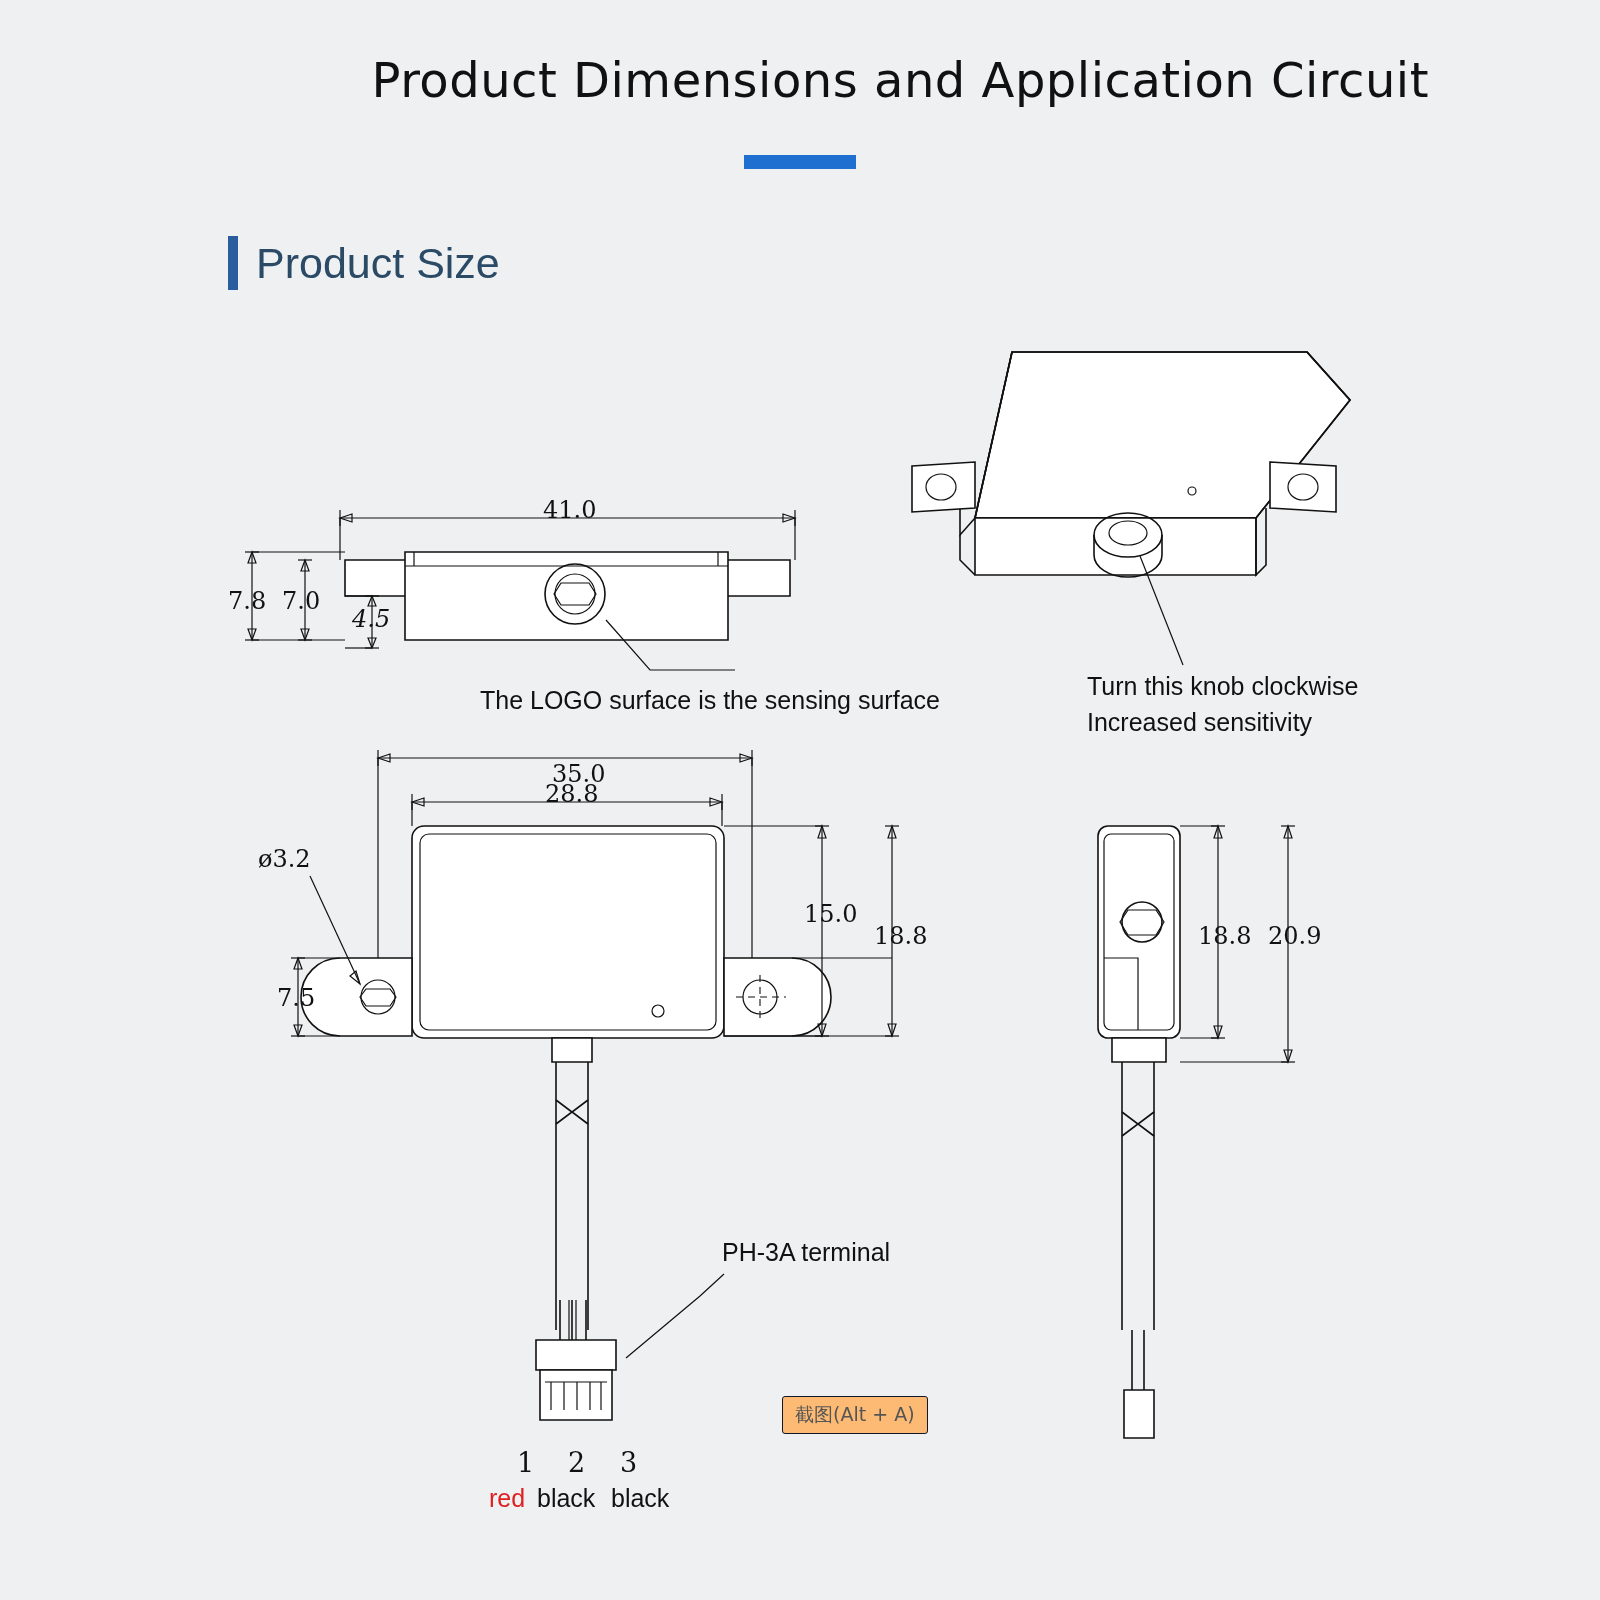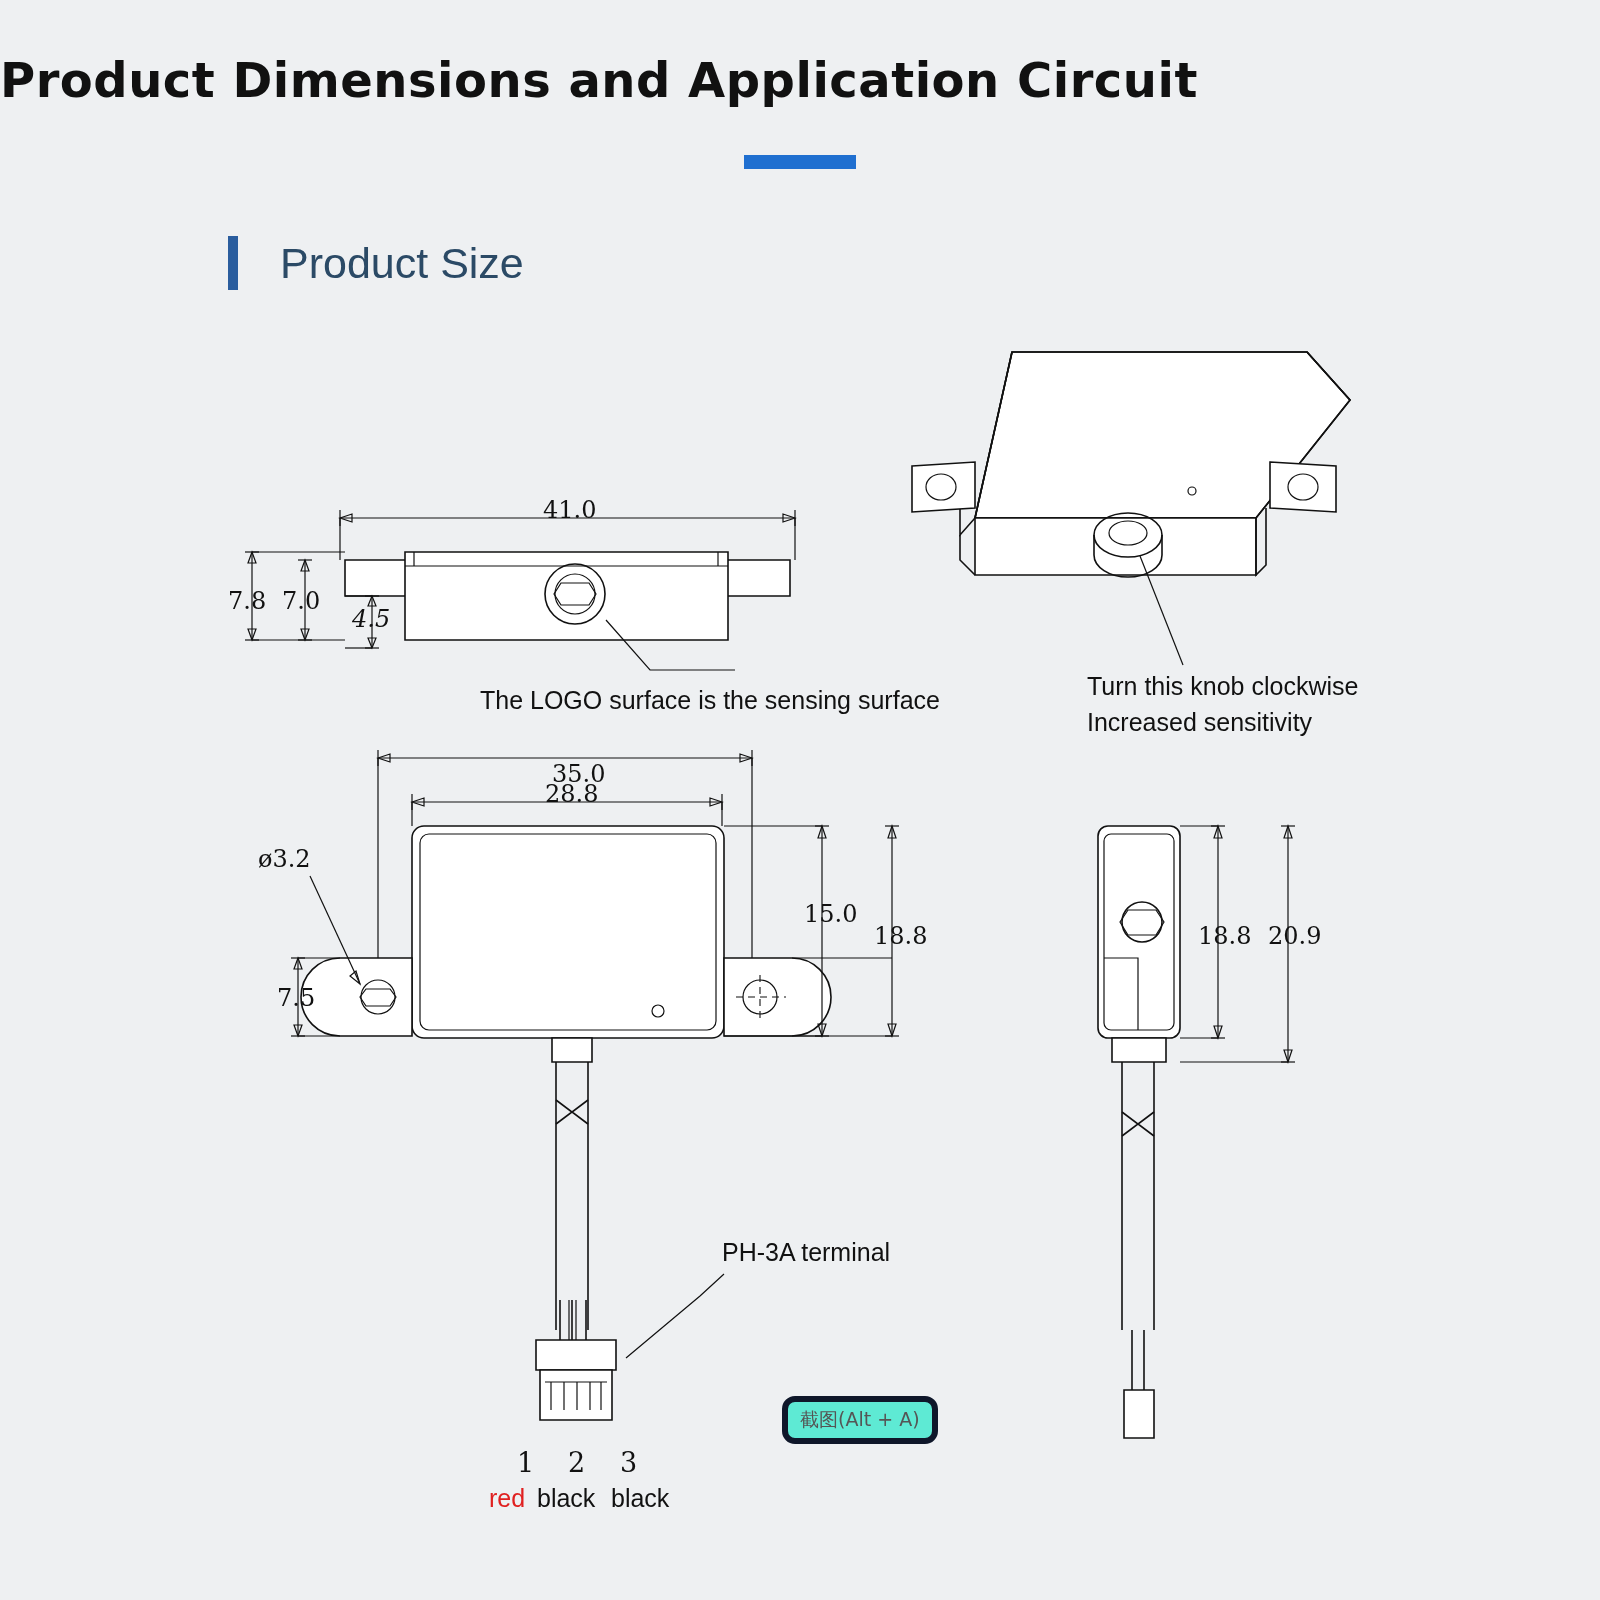--- a/index.html
+++ b/index.html
@@ -5,43 +5,43 @@
   html,body{margin:0;padding:0;}
   body{
     width:1600px;height:1600px;
     background:#eef0f2;
     font-family:"Liberation Sans", sans-serif;
     overflow:hidden;
     position:relative;
   }
   #root{position:relative;width:1600px;height:1600px;}
   .title{
-    position:absolute;top:52px;left:0;width:1429px;text-align:left;
-    font-size:48px;font-weight:bold;color:#111;letter-spacing:0.5px;
+    position:absolute;top:52px;left:0;width:1429px;text-align:right;
+    font-size:48px;font-weight:normal;color:#111;letter-spacing:0.5px;
     font-family:"DejaVu Sans", sans-serif;
   }
   .title-underline{
     position:absolute;top:155px;left:50%;transform:translateX(-50%);
     width:112px;height:14px;background:#1f6fd0;
   }
   .section{
-    position:absolute;top:236px;left:228px;display:flex;align-items:center;gap:24px;
+    position:absolute;top:236px;left:228px;display:flex;align-items:center;
   }
   .section-bar{width:10px;height:54px;background:#2a5d9e;margin-right:18px;}
   .section-title{font-size:43px;color:#2b4a66;font-family:"Liberation Sans",sans-serif;}
 
   .ann{position:absolute;font-size:25px;color:#111;font-family:"Liberation Sans",sans-serif;white-space:nowrap;}
   .ann.red{color:#e02020;}
   .dim{position:absolute;font-size:24px;color:#111;font-family:"DejaVu Serif",serif;white-space:nowrap;}
   .pinnum{position:absolute;font-size:27px;color:#111;font-family:"DejaVu Serif",serif;}
 
   .watermark{
     position:absolute;left:782px;top:1396px;
-    border:6px solid #0f172a;background:#5eead4;color:#555;
-    font-size:19px;padding:5px 12px;border-radius:13px;
+    border:1px solid #0f172a;background:#fdba74;color:#555;
+    font-size:19px;padding:5px 12px;border-radius:3px;
     font-family:"DejaVu Sans", sans-serif;
   }
   svg.layer{position:absolute;left:0;top:0;width:1600px;height:1600px;pointer-events:none;}
   .ln{stroke:#111;stroke-width:1.6;fill:none;}
   .ln-thin{stroke:#111;stroke-width:1.2;fill:none;}
   .ln-dash{stroke:#111;stroke-width:1.1;fill:none;stroke-dasharray:7 5;}
   .fillwhite{fill:#ffffff;stroke:#111;stroke-width:1.6;}
 </style>
 </head>
 <body>

